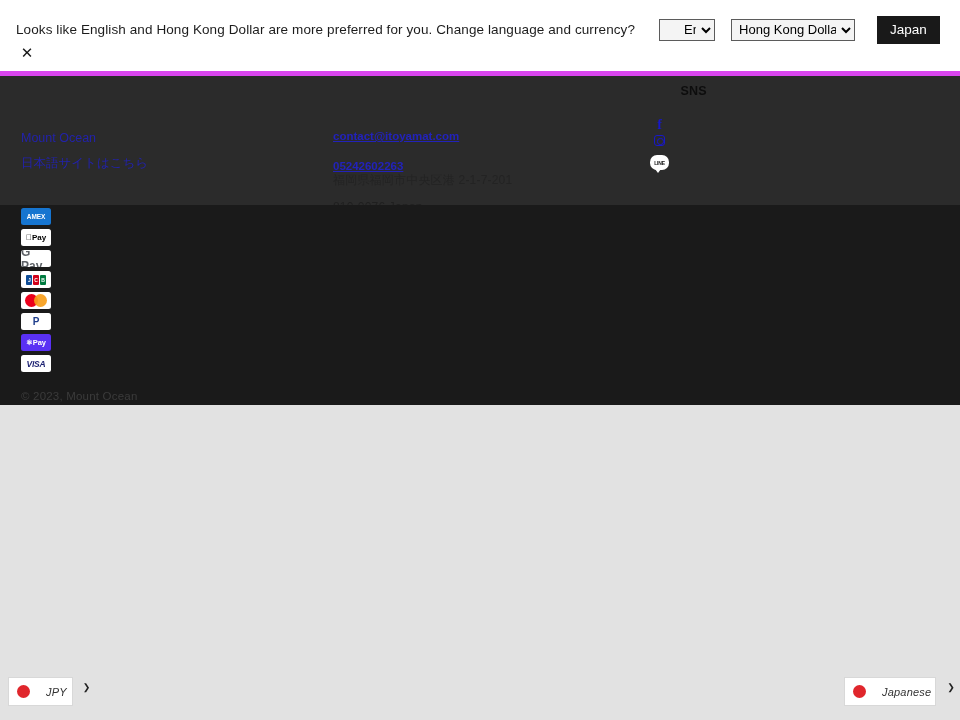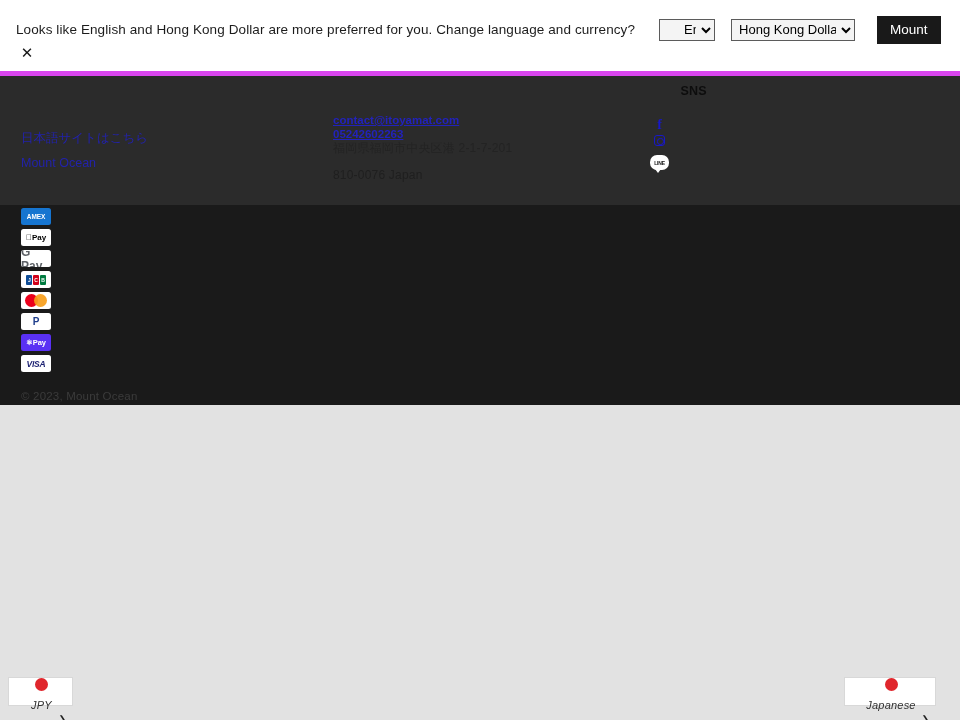--- a/index.html
+++ b/index.html
@@ -99,20 +99,21 @@
     line-height: 13.6px;
   }
   .addr-link {
     color: #2222bb;
     text-decoration: underline;
     display: block;
     font-weight: 700;
     font-size: 11.5px;
     line-height: 13.5px;
     cursor: pointer;
+    margin-top: 16px;
   }
   .addr-line {
     color: #1f1f1f;
     font-size: 12px;
     line-height: 14px;
     letter-spacing: 0.2px;
   }
   .addr-line.jp { color: #232323; }
   .addr-line.spaced { margin-top: 13px; }
 
@@ -231,23 +232,22 @@
   
   .float-sel {
     position: absolute;
     bottom: 14px;
     background: #ffffff;
     border: 1px solid #d8d8d8;
     height: 29px;
     display: flex;
     align-items: center;
     padding: 0 6px 0 8px;
-    gap: 8px;
-    cursor: pointer;
-    flex-direction: column;
+    gap: 16px;
+    cursor: pointer;
   }
   #jpy-sel { left: 8px; width: 65px; }
   #lang-sel-bottom { right: 24px; width: 92px; }
   .jp-flag {
     width: 13px; height: 13px; border-radius: 50%;
     background: #e0262c;
     flex: 0 0 auto;
   }
   .float-label {
     font-size: 11px;
@@ -271,30 +271,30 @@
     <span id="notice-text">Looks like English and Hong Kong Dollar are more preferred for you. Change language and currency?</span>
 
     <select id="lang-select" class="nat-select">
       <option>English</option>
     </select>
 
     <select id="cur-select" class="nat-select">
       <option>Hong Kong Dollar</option>
     </select>
 
-    <button id="change-btn">Mount</button>
+    <button id="change-btn">Japan</button>
   </div>
   <div id="notice-close">✕</div>
 </div>
 
 <div id="footer-upper">
 
   <div class="brand-col">
+    <a class="brand-link">Mount Ocean</a>
     <a class="brand-link">日本語サイトはこちら</a>
-    <a class="brand-link">Mount Ocean</a>
   </div>
 
   <div class="addr-col">
     <a class="addr-link">contact@itoyamat.com</a>
     <a class="addr-link">05242602263</a>
     <div class="addr-line jp">福岡県福岡市中央区港 2-1-7-201</div>
     <div class="addr-line spaced">810-0076 Japan</div>
   </div>
 
   <div class="sns-col">

